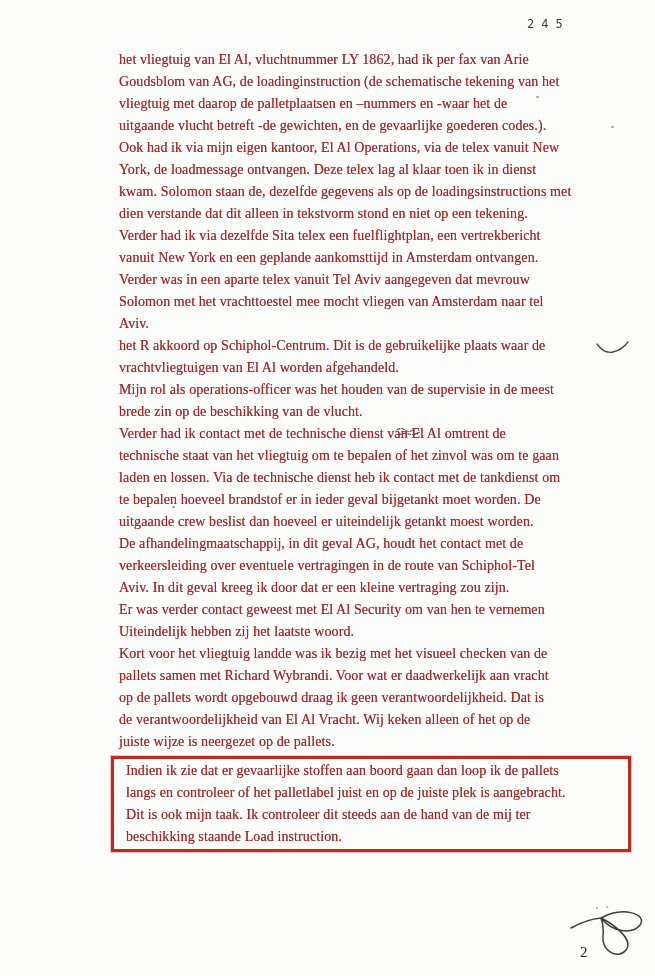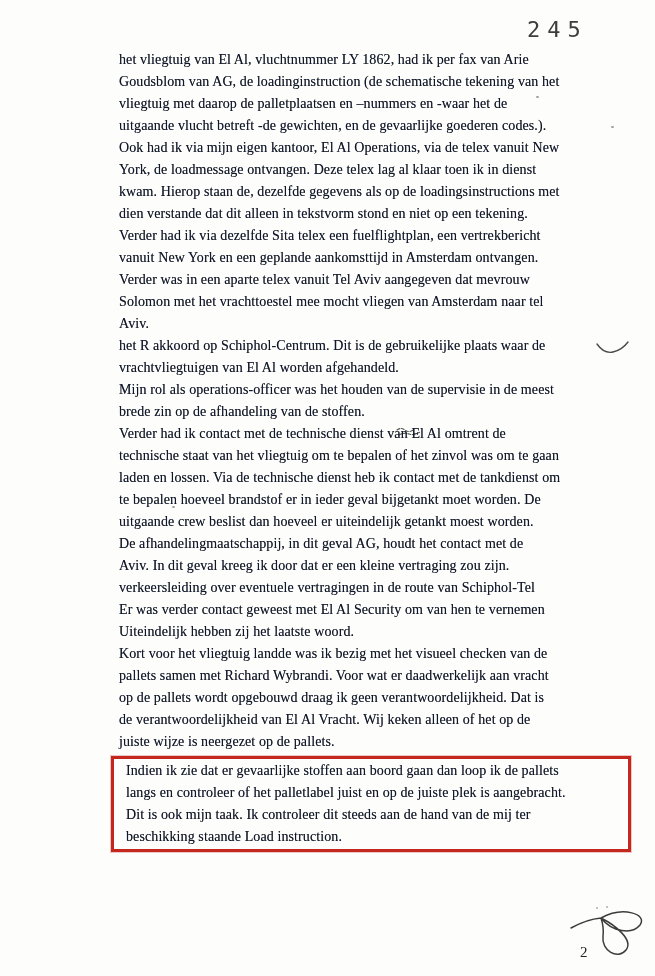--- a/index.html
+++ b/index.html
@@ -14,37 +14,37 @@
     background: #fdfdfc;
     overflow: hidden;
     font-family: "Liberation Serif", serif;
     color: #1b1b1b;
   }
   .page-number {
     position: absolute;
     top: 17px;
     left: 527px;
     font-family: "DejaVu Sans Mono", monospace;
-    font-size: 22px;
+    font-size: 12px;
     font-weight: 400;
     letter-spacing: 7px;
     color: #3d3d3d;
   }
   .text-block {
     position: absolute;
     left: 119px;
     top: 49px;
     width: 510px;
   }
   .text-line {
     white-space: nowrap;
     font-size: 14px;
     line-height: 22px;
     letter-spacing: 0.1px;
-    color: #0f172a;
+    color: #b91c1c;
     
     text-shadow: 0 0 0.4px rgba(20,20,20,0.55);
   }
   .red-box {
     border: 3px solid #c3271e;
     box-shadow: 0 0 0 1px rgba(195,39,30,0.25);
     margin: 3px 0 3px -8px;
     padding: 1px 6px 1px 6px;
     width: 496px;
   }
@@ -103,39 +103,39 @@
 
   <div class="text-block">
 
     <div>
         <div class="text-line">het vliegtuig van El Al, vluchtnummer LY 1862, had ik per fax van Arie</div>
         <div class="text-line">Goudsblom van AG, de loadinginstruction (de schematische tekening van het</div>
         <div class="text-line">vliegtuig met daarop de palletplaatsen en –nummers en -waar het de</div>
         <div class="text-line">uitgaande vlucht betreft -de gewichten, en de gevaarlijke goederen codes.).</div>
         <div class="text-line">Ook had ik via mijn eigen kantoor, El Al Operations, via de telex vanuit New</div>
         <div class="text-line">York, de loadmessage ontvangen. Deze telex lag al klaar toen ik in dienst</div>
-        <div class="text-line">kwam. Hierop staan de, dezelfde gegevens als op de loadingsinstructions met</div>
+        <div class="text-line">kwam. Solomon staan de, dezelfde gegevens als op de loadingsinstructions met</div>
         <div class="text-line">dien verstande dat dit alleen in tekstvorm stond en niet op een tekening.</div>
         <div class="text-line">Verder had ik via dezelfde Sita telex een fuelflightplan, een vertrekbericht</div>
         <div class="text-line">vanuit New York en een geplande aankomsttijd in Amsterdam ontvangen.</div>
         <div class="text-line">Verder was in een aparte telex vanuit Tel Aviv aangegeven dat mevrouw</div>
         <div class="text-line">Solomon met het vrachttoestel mee mocht vliegen van Amsterdam naar tel</div>
         <div class="text-line">Aviv.</div>
         <div class="text-line">het R akkoord op Schiphol-Centrum. Dit is de gebruikelijke plaats waar de</div>
         <div class="text-line">vrachtvliegtuigen van El Al worden afgehandeld.</div>
         <div class="text-line">Mijn rol als operations-officer was het houden van de supervisie in de meest</div>
-        <div class="text-line">brede zin op de afhandeling van de stoffen.</div>
+        <div class="text-line">brede zin op de beschikking van de vlucht.</div>
         <div class="text-line">Verder had ik contact met de technische dienst van El Al omtrent de</div>
         <div class="text-line">technische staat van het vliegtuig om te bepalen of het zinvol was om te gaan</div>
         <div class="text-line">laden en lossen. Via de technische dienst heb ik contact met de tankdienst om</div>
         <div class="text-line">te bepalen hoeveel brandstof er in ieder geval bijgetankt moet worden. De</div>
         <div class="text-line">uitgaande crew beslist dan hoeveel er uiteindelijk getankt moest worden.</div>
         <div class="text-line">De afhandelingmaatschappij, in dit geval AG, houdt het contact met de</div>
+        <div class="text-line">verkeersleiding over eventuele vertragingen in de route van Schiphol-Tel</div>
         <div class="text-line">Aviv. In dit geval kreeg ik door dat er een kleine vertraging zou zijn.</div>
-        <div class="text-line">verkeersleiding over eventuele vertragingen in de route van Schiphol-Tel</div>
         <div class="text-line">Er was verder contact geweest met El Al Security om van hen te vernemen</div>
         <div class="text-line">Uiteindelijk hebben zij het laatste woord.</div>
         <div class="text-line">Kort voor het vliegtuig landde was ik bezig met het visueel checken van de</div>
         <div class="text-line">pallets samen met Richard Wybrandi. Voor wat er daadwerkelijk aan vracht</div>
         <div class="text-line">op de pallets wordt opgebouwd draag ik geen verantwoordelijkheid. Dat is</div>
         <div class="text-line">de verantwoordelijkheid van El Al Vracht. Wij keken alleen of het op de</div>
         <div class="text-line">juiste wijze is neergezet op de pallets.</div>
       </div>
 
     <div class="red-box" style="border-color: rgb(195, 39, 30); padding-left: 12px;">

